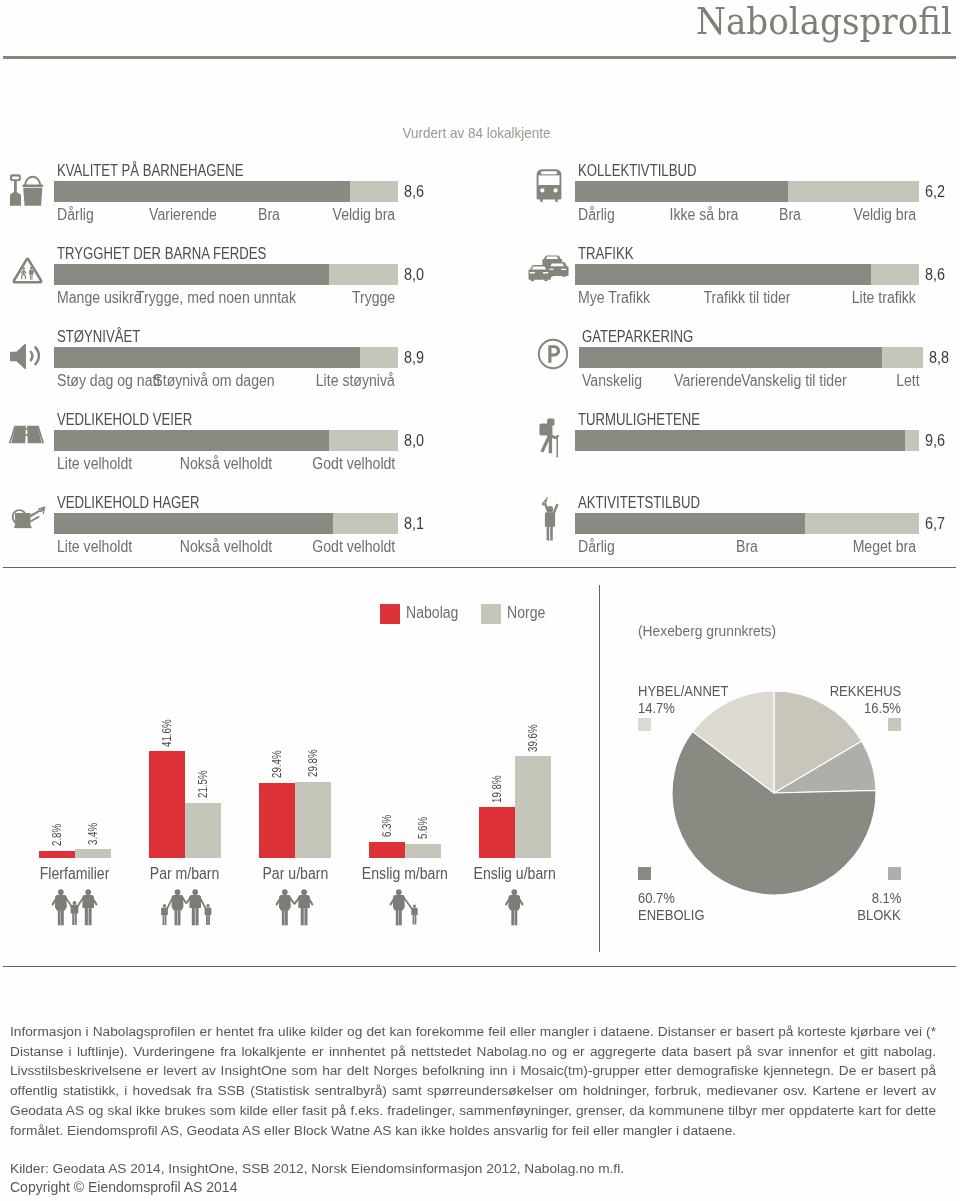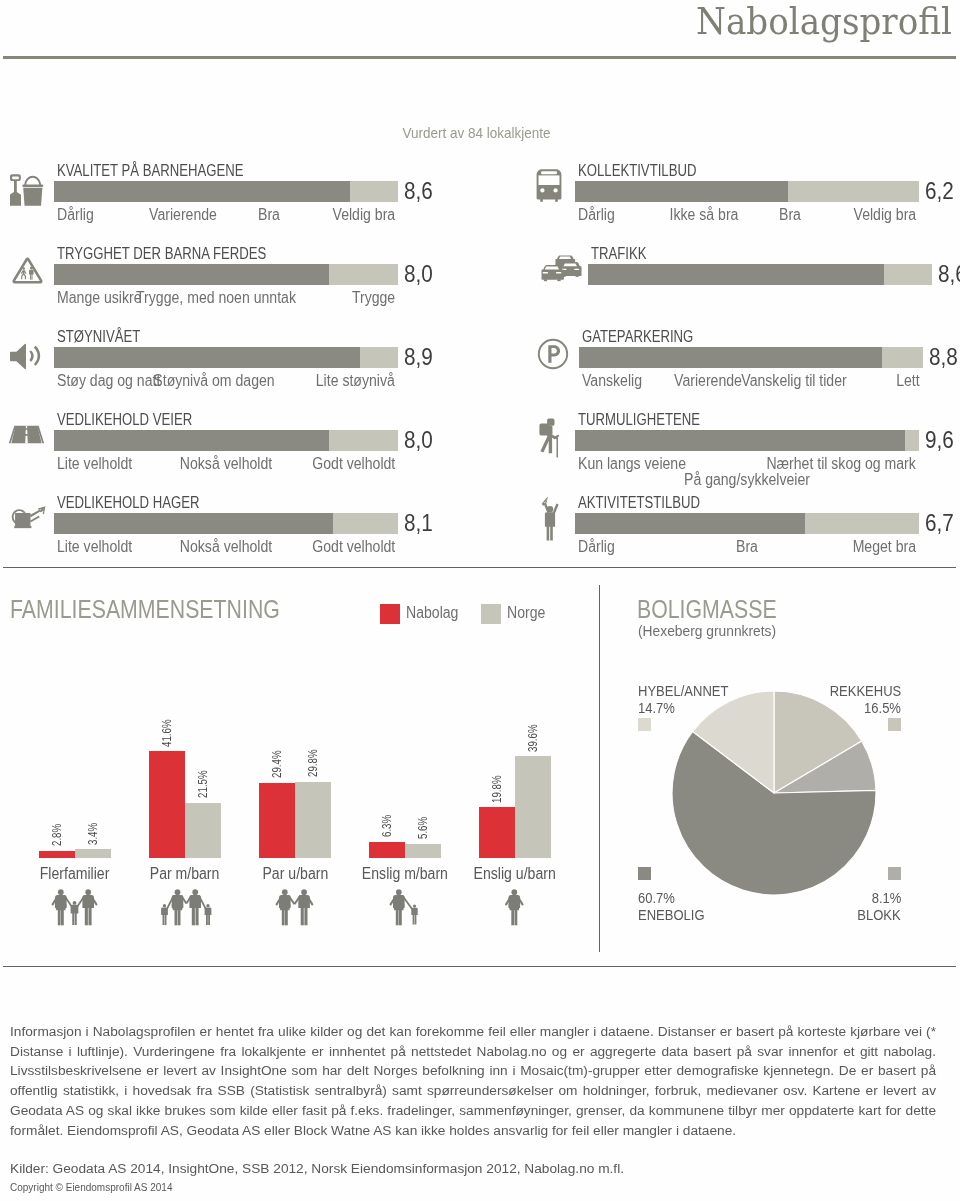--- a/index.html
+++ b/index.html
@@ -18,21 +18,21 @@
       font-size:15px; color:#9a9a8f; }
   .area-sub span { display:inline-block; transform:scaleX(.90); transform-origin:100% 50%; }
 
   
   .rrow { position:absolute; width:402px; height:80px; }
   .ricon { position:absolute; }
   .rtitle { position:absolute; left:57px; top:-1px; font-size:16px; color:#4d4d4d; white-space:nowrap;}
   .rtitle span { display:inline-block; transform:scaleX(.822); transform-origin:0 50%; }
   .rbar { position:absolute; left:54px; top:18px; width:344px; height:21px; background:#c6c5ba; }
   .rbar i { display:block; height:100%; background:#8a8a82; }
-  .rscore { position:absolute; left:404px; top:18px; font-size:23px; color:#3c3c3b; line-height:21px;}
+  .rscore { position:absolute; left:404px; top:18px; font-size:16px; color:#3c3c3b; line-height:21px;}
   .rscore span { display:inline-block; transform:scaleX(.9); transform-origin:0 50%; }
   .rlabels { position:absolute; left:54px; top:43px; width:344px; height:34px; }
   .rlab { position:absolute; font-size:16px; color:#6f6f6f; white-space:nowrap; top:0; }
   .rlab span { display:inline-block; transform:scaleX(.88); }
   .rlab.lft span { transform-origin:0 50%; }
   .rlab.rgt span { transform-origin:100% 50%; }
   .rlab.ctr span { transform-origin:50% 50%; }
   .rlab.l2 { top:16px; }
 
   
@@ -62,21 +62,21 @@
   .pielab { position:absolute; font-size:15.5px; color:#58585a; white-space:nowrap; }
   .pielab span { display:inline-block; transform:scaleX(.84); transform-origin:0 50%; }
   .pielab.r span { transform-origin:100% 50%; }
   .pielab.r { text-align:right; }
   .pie-sw { position:absolute; width:13.2px; height:13.4px; }
 
   
   .foot { position:absolute; left:10px; top:1022px; width:926px; font-size:13.7px;
           color:#58585a; line-height:19.7px; text-align:justify; }
   .foot-src { position:absolute; left:10px; top:1159px; font-size:13.7px; color:#58585a; line-height:19.7px;}
-  .foot-cop { position:absolute; left:10px; top:1177.7px; font-size:10px; color:#58585a; line-height:19.7px;}
+  .foot-cop { position:absolute; left:10px; top:1177.7px; font-size:14px; color:#58585a; line-height:19.7px;}
 </style>
 </head>
 <body>
 
 <div class="page">
   <div class="doc-title">Nabolagsprofil</div>
   <div class="hrule-top"></div>
   <div class="area-sub"><span>Vurdert av 84 lokalkjente</span></div>
 <div class="rrow" style="left:0px;top:163px">
 <div class="ricon" style="left:9.5px;top:11px"><svg viewBox="0 0 34 32" width="34" height="32">
@@ -203,21 +203,21 @@
         <i style="width:62.0%"></i>
       </div>
 <div class="rscore"><span>6,2</span></div>
 <div class="rlabels">
 <div class="rlab lft" style="left:3px;"><span>Dårlig</span></div>
 <div class="rlab ctr" style="left:129.0px;transform:translateX(-50%);"><span>Ikke så bra</span></div>
 <div class="rlab ctr" style="left:215.0px;transform:translateX(-50%);"><span>Bra</span></div>
 <div class="rlab rgt" style="right:3px;"><span>Veldig bra</span></div>
 </div>
     </div>
-<div class="rrow" style="left:534px;top:246px">
+<div class="rrow" style="left:521px;top:246px">
 <div class="ricon" style="left:7.1px;top:9.4px"><svg viewBox="0 0 41 29" width="41" height="29">
           <g>
 <path d="M18.2 0.4h11.4c.8 0 1.5.45 1.85 1.15l1.2 2.45h.7c.45 0 .8.35.8.8v8.1c0 .3-.25.55-.55.55H15.0c-.3 0-.55-.25-.55-.55V4.8c0-.45.35-.8.8-.8h.7l1.2-2.45C18.0.85 18.25.4 18.2.4z" fill="#85857b"></path>
 <path d="M19.2 1.6h9.7l1.15 2.4H18.05z" fill="#fefefe"></path>
 <rect x="17.0" y="13.1" width="2.6" height="1.6" fill="#85857b"></rect>
 <rect x="29.0" y="13.1" width="2.6" height="1.6" fill="#85857b"></rect>
 <path d="M22.8 7.1h12.6c.95 0 1.8.55 2.2 1.4l1.3 2.75h.75c.5 0 .9.4.9.9v8.2c0 .35-.3.65-.65.65H20.1c-.35 0-.65-.3-.65-.65v-8.2c0-.5.4-.9.9-.9h.75l1.3-2.75c.4-.85 1.25-1.4 2.2-1.4z" fill="#85857b"></path>
 <path d="M23.8 8.5h10.8l1.3 2.7H22.5z" fill="#fefefe"></path>
 <path d="M21.0 13.8h4.0c.3 0 .55.25.55.55s-.25.55-.55.55h-4.0c-.3 0-.55-.25-.55-.55s.25-.55.55-.55z" fill="#fefefe"></path>
 <path d="M33.6 13.8h4.0c.3 0 .55.25.55.55s-.25.55-.55.55h-4.0c-.3 0-.55-.25-.55-.55s.25-.55.55-.55z" fill="#fefefe"></path>
@@ -229,20 +229,25 @@
 <path d="M15.5 17.1h4.3c.35 0 .6.3.6.65s-.25.65-.6.65h-4.3c-.35 0-.6-.3-.6-.65s.25-.65.6-.65z" fill="#fefefe"></path>
 <rect x="2.9" y="24.2" width="3.2" height="2.0" fill="#85857b"></rect>
 <rect x="16.4" y="24.2" width="3.2" height="2.0" fill="#85857b"></rect>
 </g>
         </svg></div>
 <div class="rtitle"><span>TRAFIKK</span></div>
 <div class="rbar">
         <i style="width:86.0%"></i>
       </div>
 <div class="rscore"><span>8,6</span></div>
+<div class="rlabels">
+<div class="rlab lft" style="left:3px;"><span>Mye Trafikk</span></div>
+<div class="rlab ctr" style="left:172.0px;transform:translateX(-50%);"><span>Trafikk til tider</span></div>
+<div class="rlab rgt" style="right:3px;"><span>Lite trafikk</span></div>
+</div>
     </div>
 <div class="rrow" style="left:525px;top:329px">
 <div class="ricon" style="left:12.0px;top:9.1px"><svg viewBox="0 0 32 32" width="32" height="32">
           <g>
 <circle cx="16" cy="16" r="14.2" fill="none" stroke="#85857b" stroke-width="1.9"></circle>
 <path d="M11.3 7.2h6.1c3.15 0 5.7 2.5 5.7 5.6s-2.55 5.6-5.7 5.6h-2.9v6.4h-3.2zm3.2 2.9v5.4h2.6c1.55 0 2.8-1.2 2.8-2.7s-1.25-2.7-2.8-2.7z" fill="#85857b"></path>
 </g>
         </svg></div>
 <div class="rtitle"><span>GATEPARKERING</span></div>
 <div class="rbar">
@@ -267,25 +272,20 @@
 <path d="M18.0 17.3l4.6 1.6-.85 2.35-4.6-1.6z"></path>
 <path d="M21.5 17.6h1.5v21.9h-1.5z"></path>
 <path d="M20.1 18.3l3.6-1.6.65 1.45-3.6 1.6z"></path>
 </g>
         </svg></div>
 <div class="rtitle"><span>TURMULIGHETENE</span></div>
 <div class="rbar">
         <i style="width:96.0%"></i>
       </div>
 <div class="rscore"><span>9,6</span></div>
-<div class="rlabels">
-<div class="rlab lft" style="left:3px;"><span>Kun langs veiene</span></div>
-<div class="rlab ctr l2" style="left:172.0px;transform:translateX(-50%);"><span>På gang/sykkelveier</span></div>
-<div class="rlab rgt" style="right:3px;"><span>Nærhet til skog og mark</span></div>
-</div>
     </div>
 <div class="rrow" style="left:521px;top:495px">
 <div class="ricon" style="left:18.1px;top:-2.4px"><svg viewBox="0 0 22 48" width="22" height="48">
           <g fill="#85857b">
 <circle cx="11.0" cy="16.2" r="3.25"></circle>
 <path d="M7.6 19.2h6.8c.95 0 1.7.77 1.7 1.72v12.9h-2.3V47.6h-2.6V33.8h-1.0V47.6H7.6V33.8H5.9V20.9c0-.95.77-1.72 1.7-1.72z"></path>
 <path d="M8.4 20.0 4.6 10.5l2.25-.9 3.8 9.5z"></path>
 <path d="M13.6 20.0 17.4 10.5l2.2.9-3.8 9.5z"></path>
 <path d="M5.1 9.4 2.8 10.4l1.0 2.3 1.25-.5z"></path>
 <path d="M5.1 9.4 2.8 10.4 9.0 3.3 7.1 8.0z"></path>
@@ -299,22 +299,20 @@
 <div class="rscore"><span>6,7</span></div>
 <div class="rlabels">
 <div class="rlab lft" style="left:3px;"><span>Dårlig</span></div>
 <div class="rlab ctr" style="left:172.0px;transform:translateX(-50%);"><span>Bra</span></div>
 <div class="rlab rgt" style="right:3px;"><span>Meget bra</span></div>
 </div>
     </div>
 <div class="hr-thin" style="left:3px;top:567px;width:953px"></div>
 <div class="hr-thin" style="left:3px;top:966px;width:953px"></div>
 <div class="vr-thin" style="left:599px;top:585px;height:367px"></div>
-<div class="sect-title" style="left:10px;top:595px"><span>FAMILIESAMMENSETNING</span></div>
-<div class="sect-title" style="left:637px;top:595px"><span>BOLIGMASSE</span></div>
 <div class="sect-sub" style="left:638px;top:622px"><span>(Hexeberg grunnkrets)</span></div>
 <div class="legend-item" style="left:380px;top:604px">
       <div class="legend-sw" style="background:#dd3138"></div>
       <div class="legend-tx"><span>Nabolag</span></div>
     </div>
 <div class="legend-item" style="left:481px;top:604px">
       <div class="legend-sw" style="background:#c6c5ba"></div>
       <div class="legend-tx"><span>Norge</span></div>
     </div>
 <div class="fbar" style="left:38.9px;top:850.8px;width:36.0px;height:7.2px;background:#dd3138"></div>

